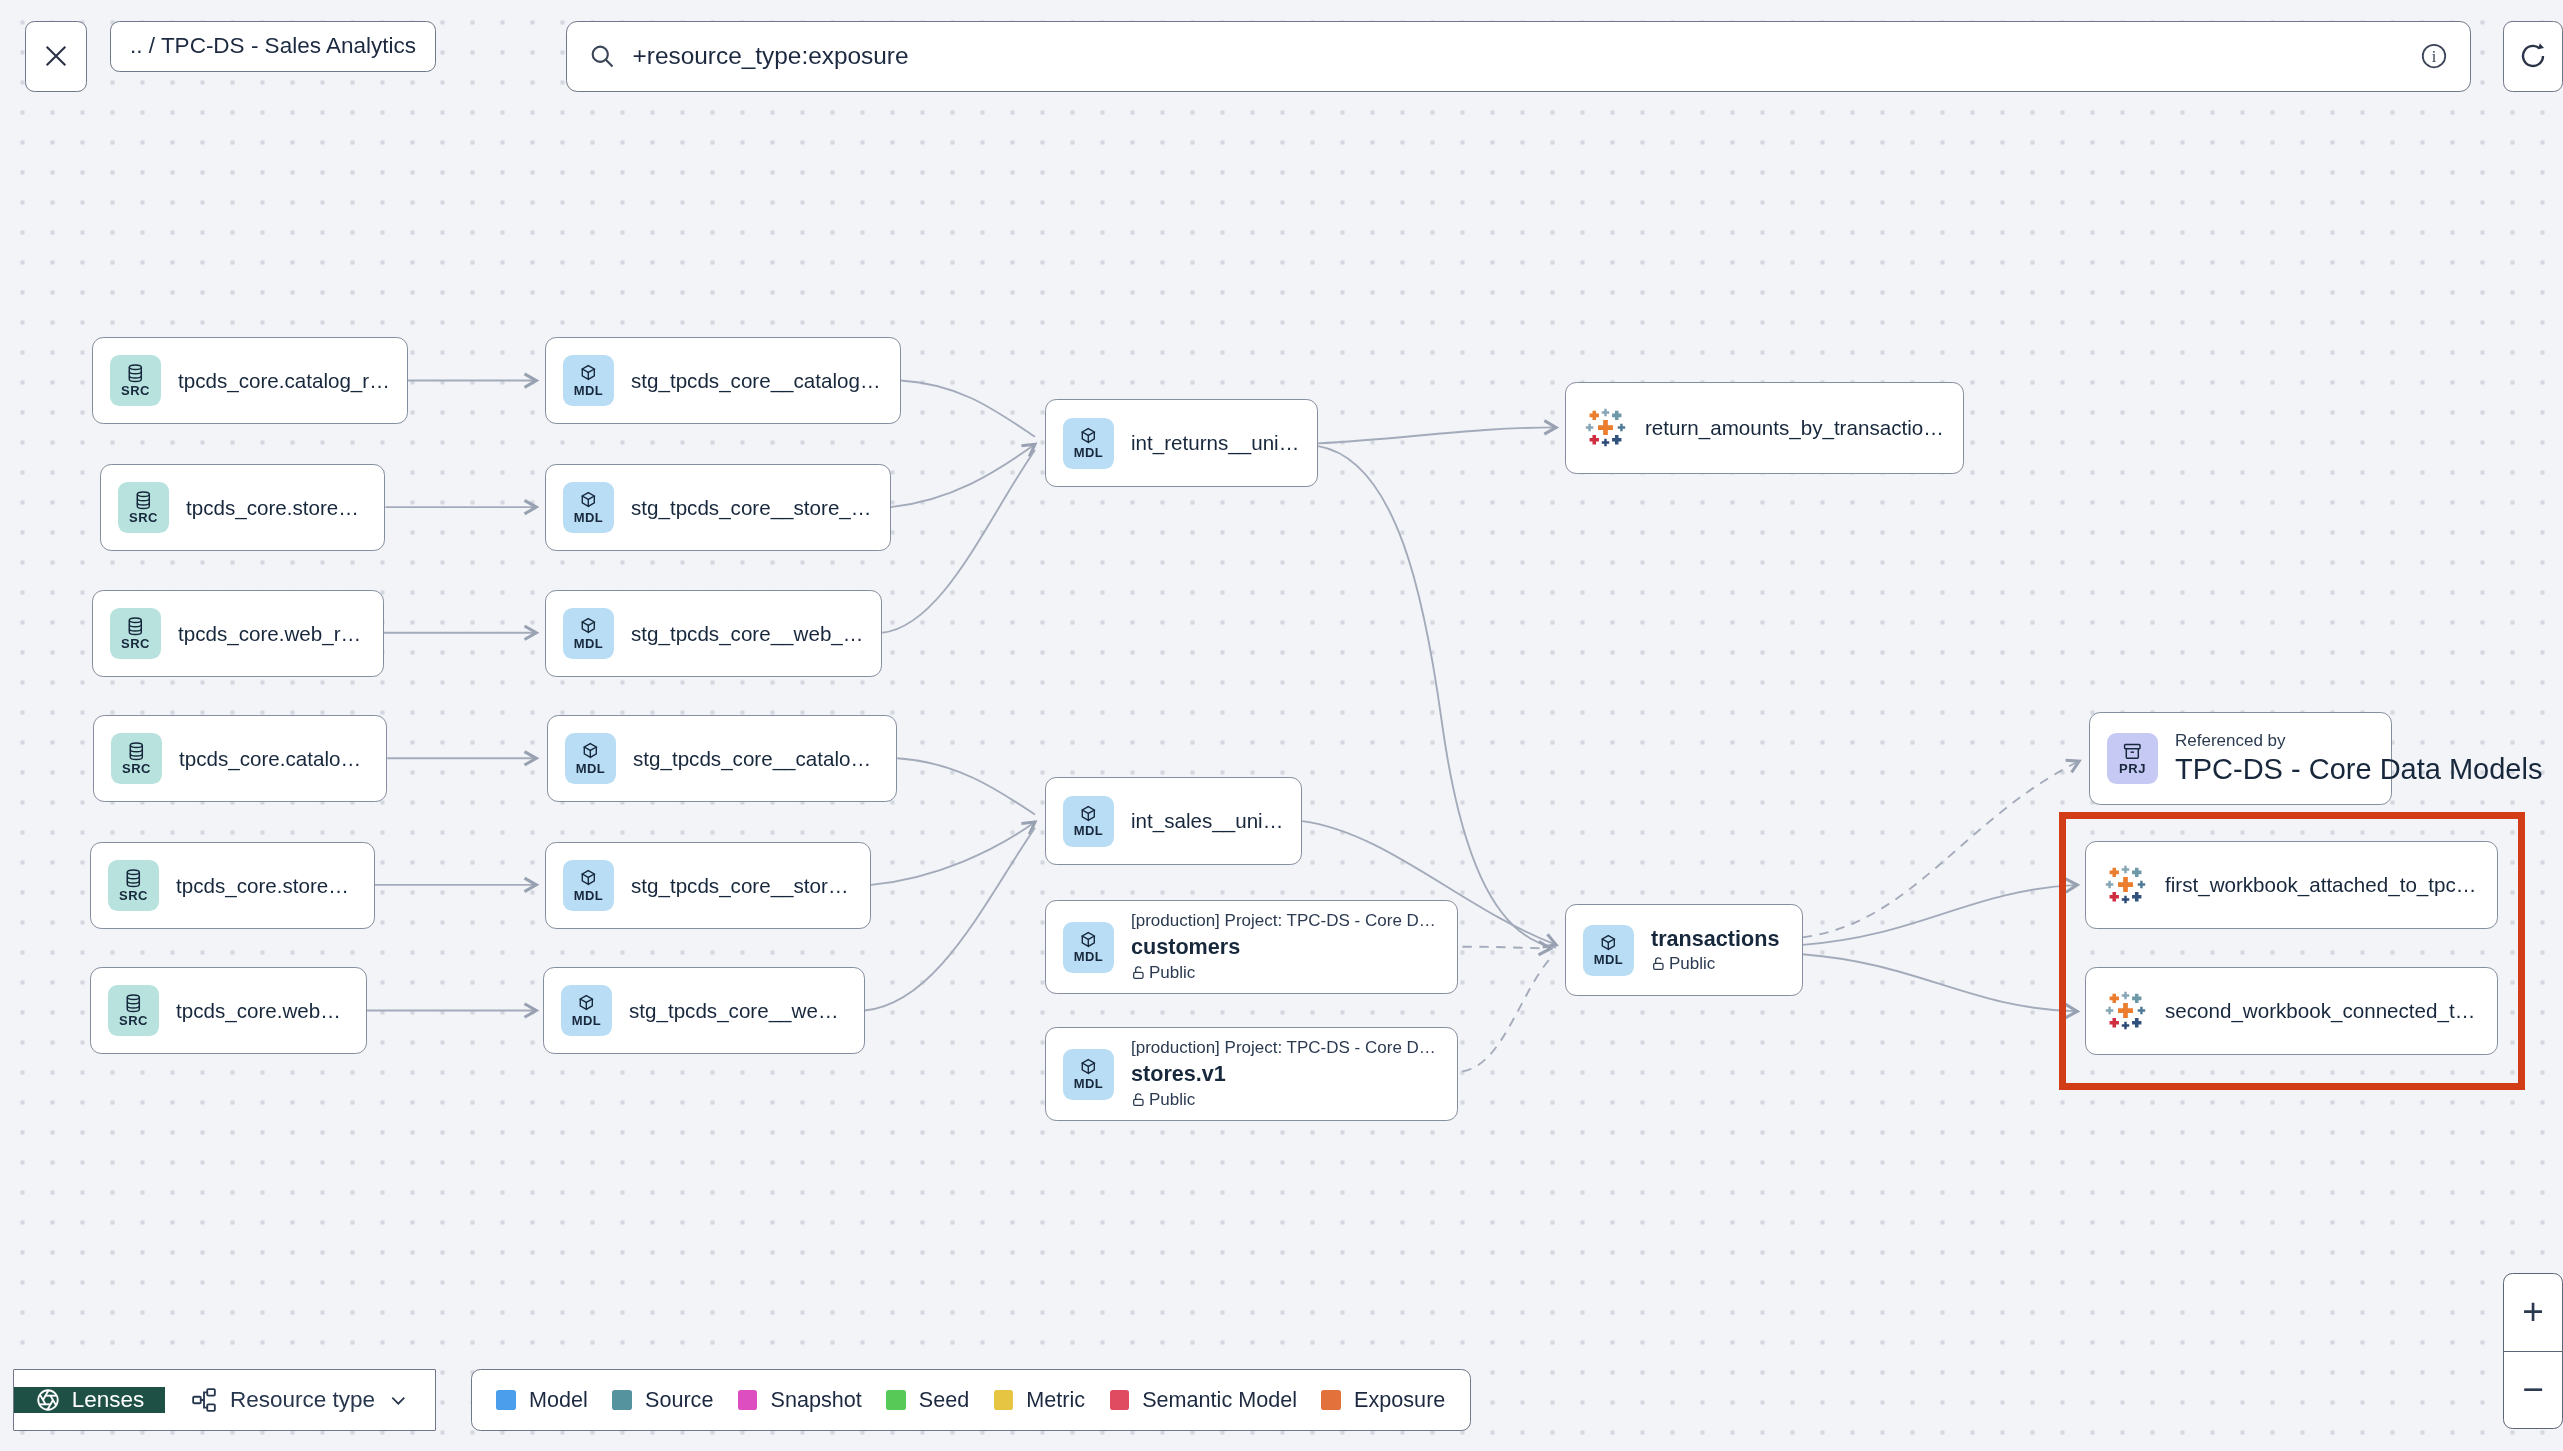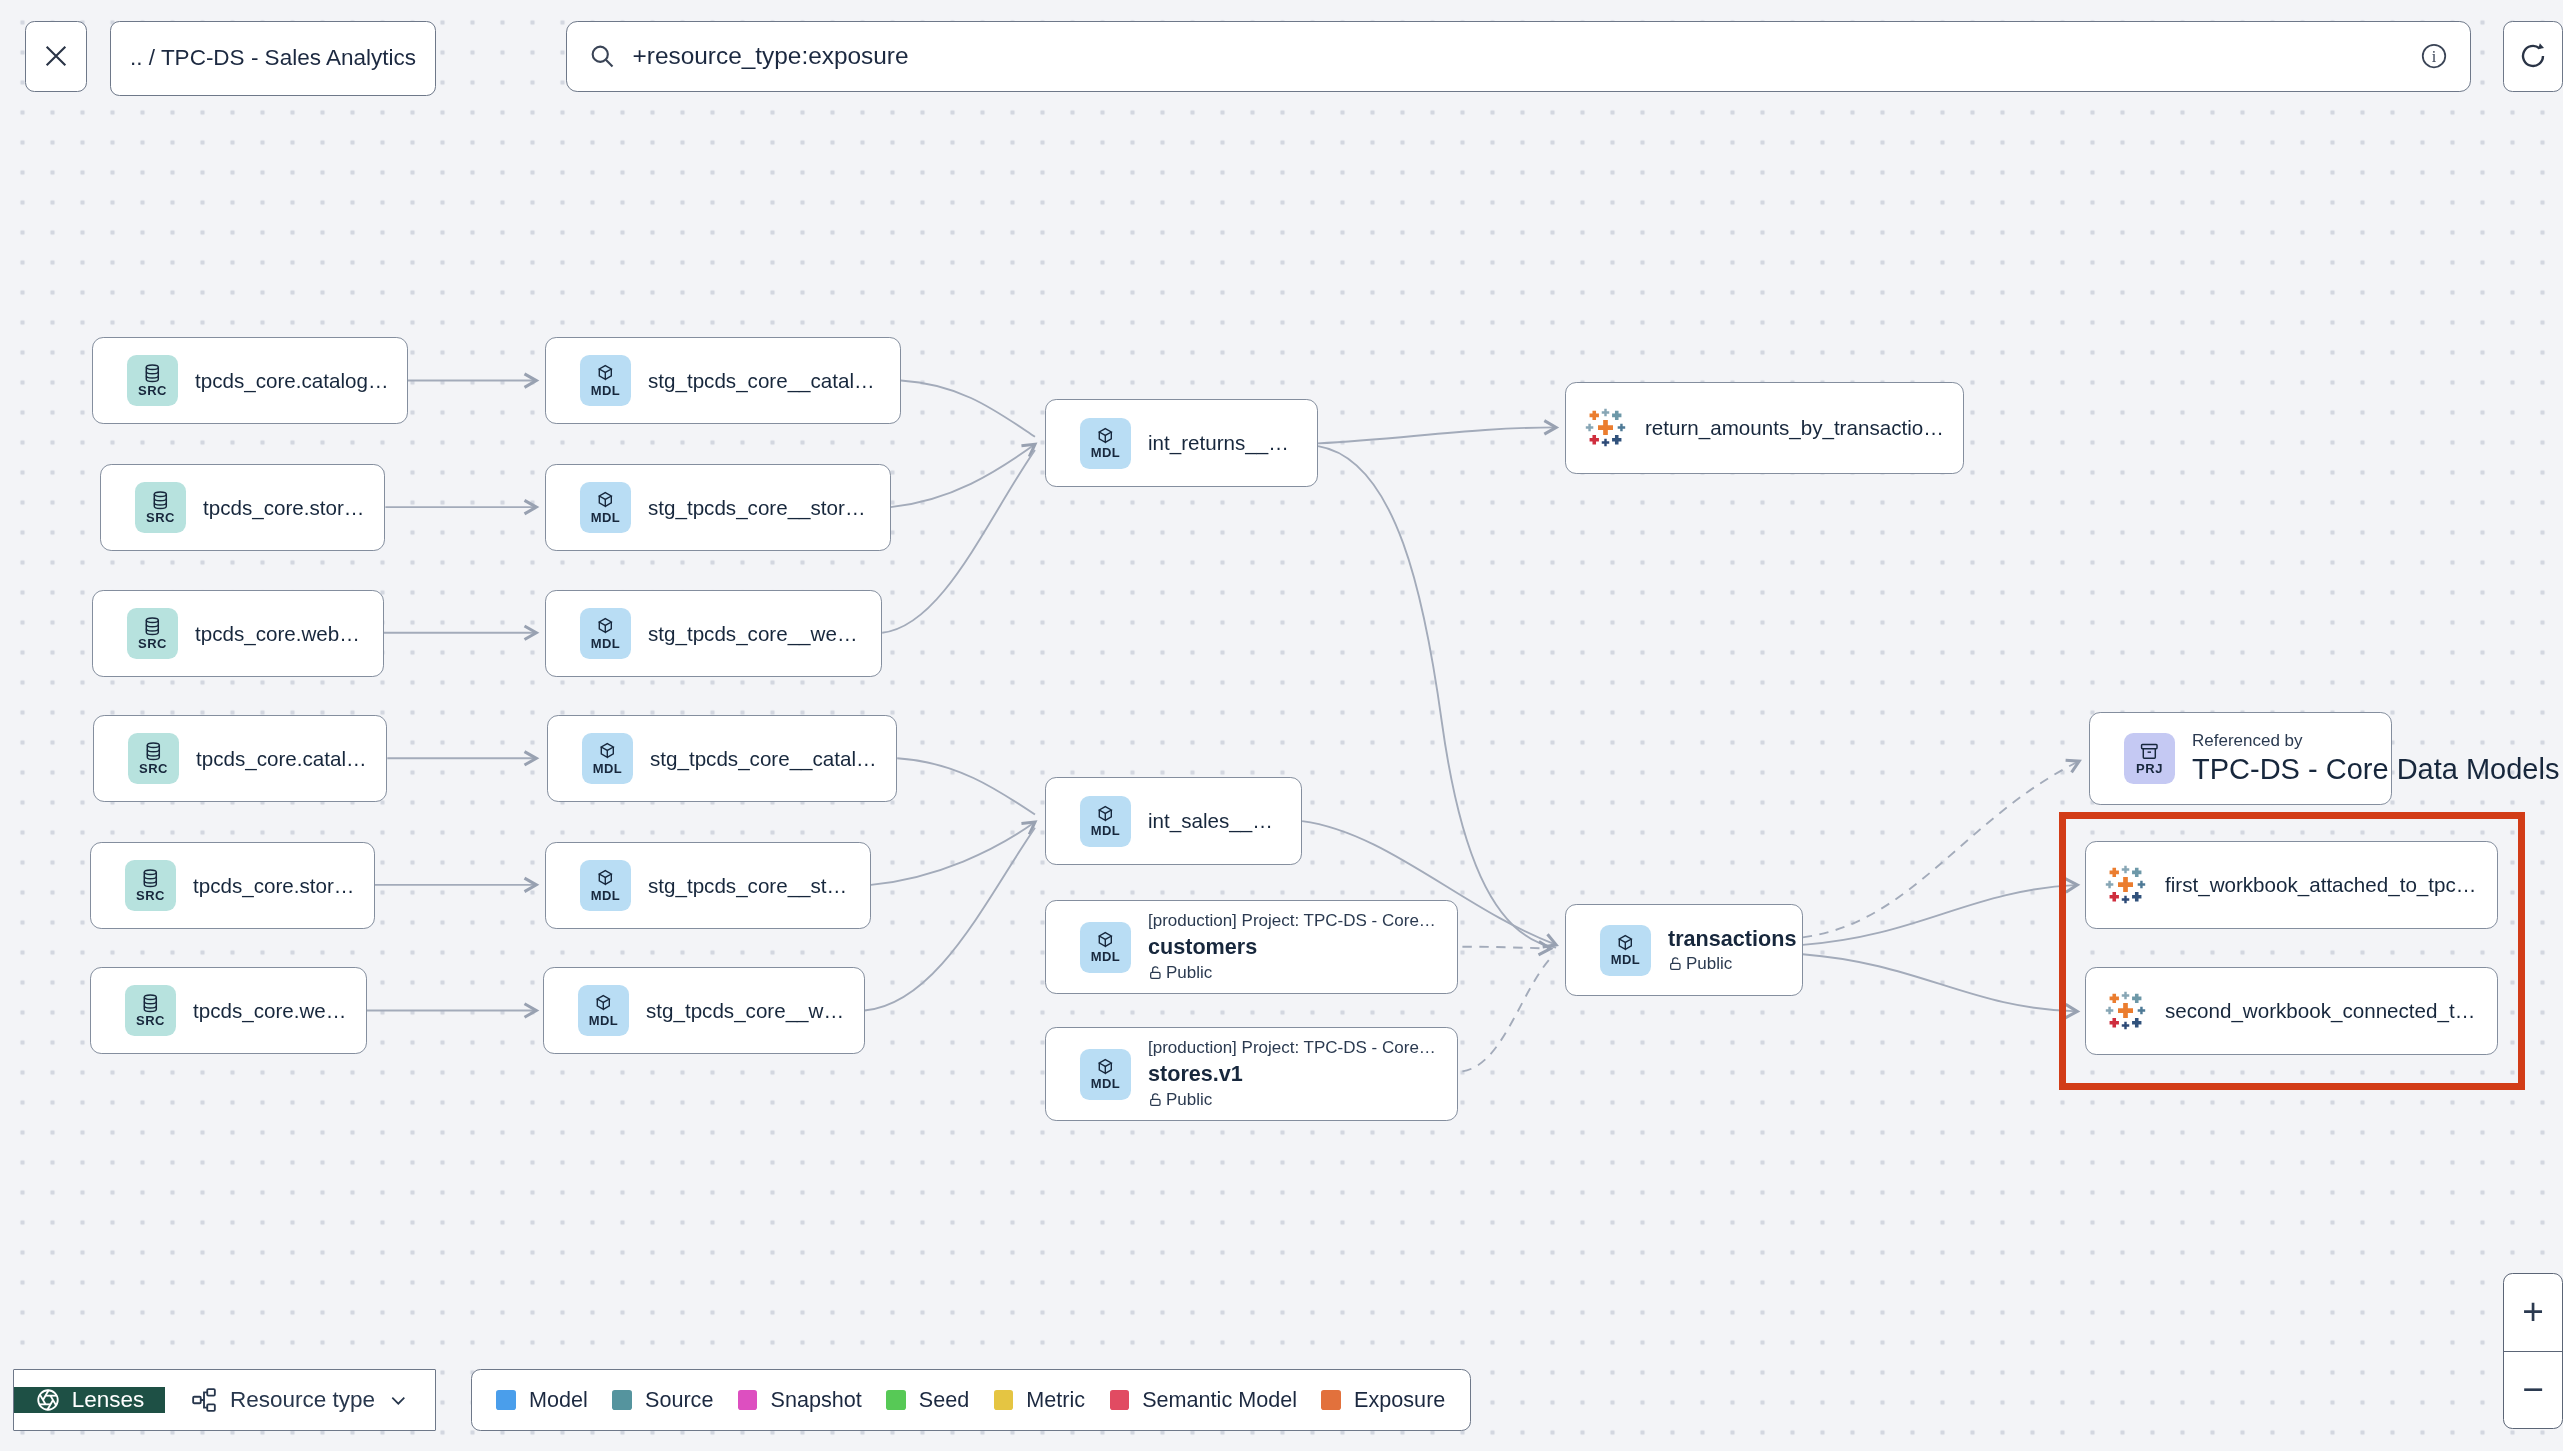--- a/index.html
+++ b/index.html
@@ -27,21 +27,21 @@
     flex:1;border:none;outline:none;font-size:24.4px;color:#1c2940;
     font-family:"Liberation Sans",sans-serif;background:transparent;
   }
   
   .node{
     position:absolute;background:#fff;border:1.9px solid #848e9e;border-radius:11.2px;
     display:flex;align-items:center;gap:17px;padding:0 17px;box-sizing:border-box;cursor:pointer;
   }
   .badge{
     width:51px;height:51px;border-radius:9.4px;flex:0 0 auto;color:#17273c;
-    display:flex;flex-direction:column;align-items:center;justify-content:center;margin-left:17px;
+    display:flex;flex-direction:column;align-items:center;justify-content:center;
   }
   .badge .blabel{font-size:13px;font-weight:700;letter-spacing:0.5px;margin-top:-0.9px;}
   .badge.src{background:#b7e2de}
   .badge.mdl{background:#b9ddf4}
   .badge.prj{background:#c5c9f3}
   .nlabel{font-size:20.6px;color:#17273c;white-space:nowrap;overflow:hidden;text-overflow:ellipsis;}
   .stack{display:flex;flex-direction:column;justify-content:center;gap:2.8px;min-width:0;}
   .meta{font-size:17px;color:#2b3a50;white-space:nowrap;overflow:hidden;text-overflow:ellipsis;}
   .name{font-size:21.6px;font-weight:700;color:#17273c;white-space:nowrap;}
   .plainname{font-size:29px;color:#17273c;white-space:nowrap;}
@@ -121,21 +121,21 @@
   <div class="highlight-box"></div>
 
   <div class="topbtn" style="left:25px;top:20.6px;width:62px;height:71px;">
     <span>
       <svg width="28" height="28" viewBox="0 0 24 24" fill="none" stroke="#2a3446" stroke-width="1.8">
           <path d="M4 4 L20 20 M20 4 L4 20"></path>
         </svg>
     </span>
   </div>
 
-  <div class="topbtn" style="left:110px;top:20.6px;width:326px;height:75px;">
+  <div class="topbtn" style="left:110px;top:20.6px;width:326px;height:51px;">
     <span class="breadcrumb">.. / TPC-DS - Sales Analytics</span>
   </div>
 
   <div class="searchbar">
     <span>
       <svg width="28" height="28" viewBox="0 0 24 24" fill="none" stroke="#3a4456" stroke-width="1.8">
           <circle cx="10.5" cy="10.5" r="6.5"></circle>
           <path d="M15.3 15.3 L21 21"></path>
         </svg>
     </span>

